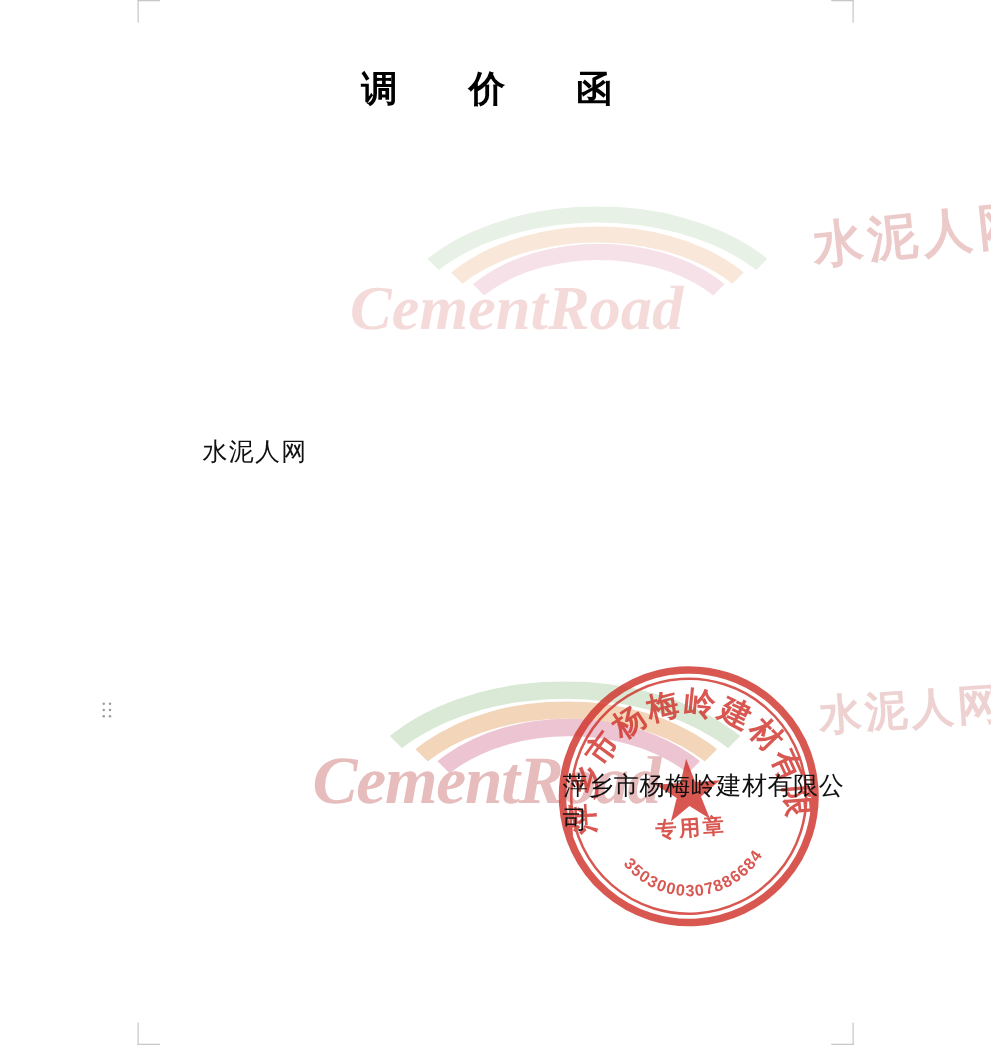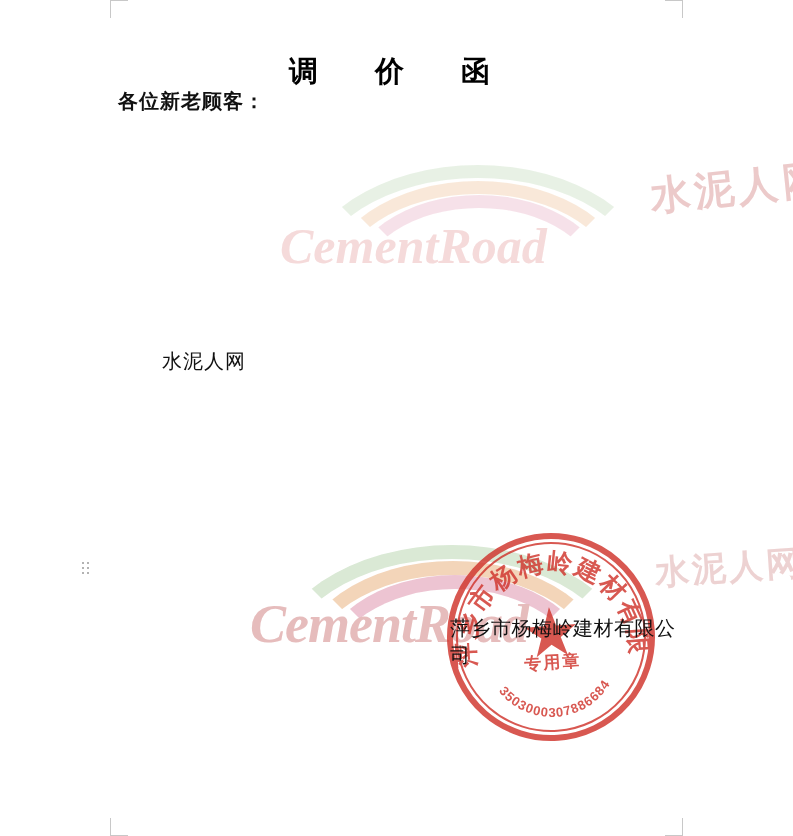--- a/index.html
+++ b/index.html
@@ -318,21 +318,20 @@
   <div class="watermark wm-mid">
     <div class="wm-arc-mid"></div>
     <div class="wm-arc-mid i2"></div>
     <div class="wm-arc-mid i3"></div>
     <div class="wm-text-mid">CementRoad</div>
   </div>
   <div class="wm-cn wm-cn-top">水泥人网</div>
 
   <div class="doc-title">调　价　函</div>
 
-  <div class="doc-salutation">各位新老顾客：</div>
 
 
   <div class="doc-notice">水泥人网</div>
 
   <div class="watermark wm-big">
     <div class="wm-arc"></div>
     <div class="wm-arc inner"></div>
     <div class="wm-arc inner2"></div>
     <div class="wm-text-big">CementRoad</div>
   </div>

